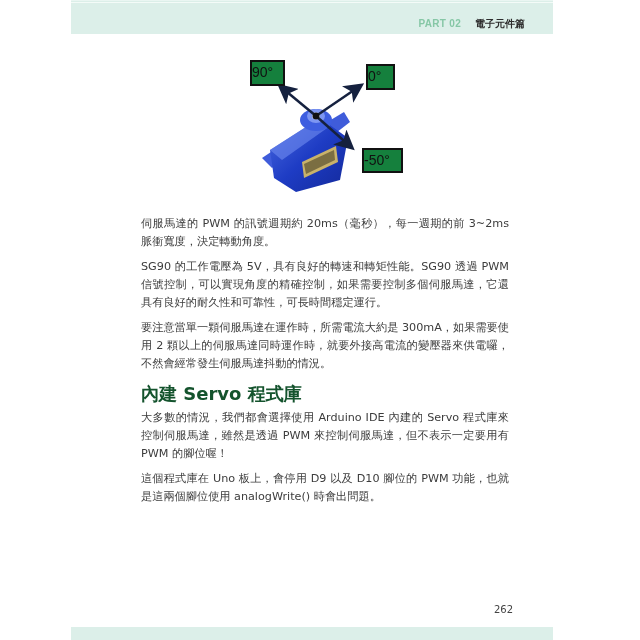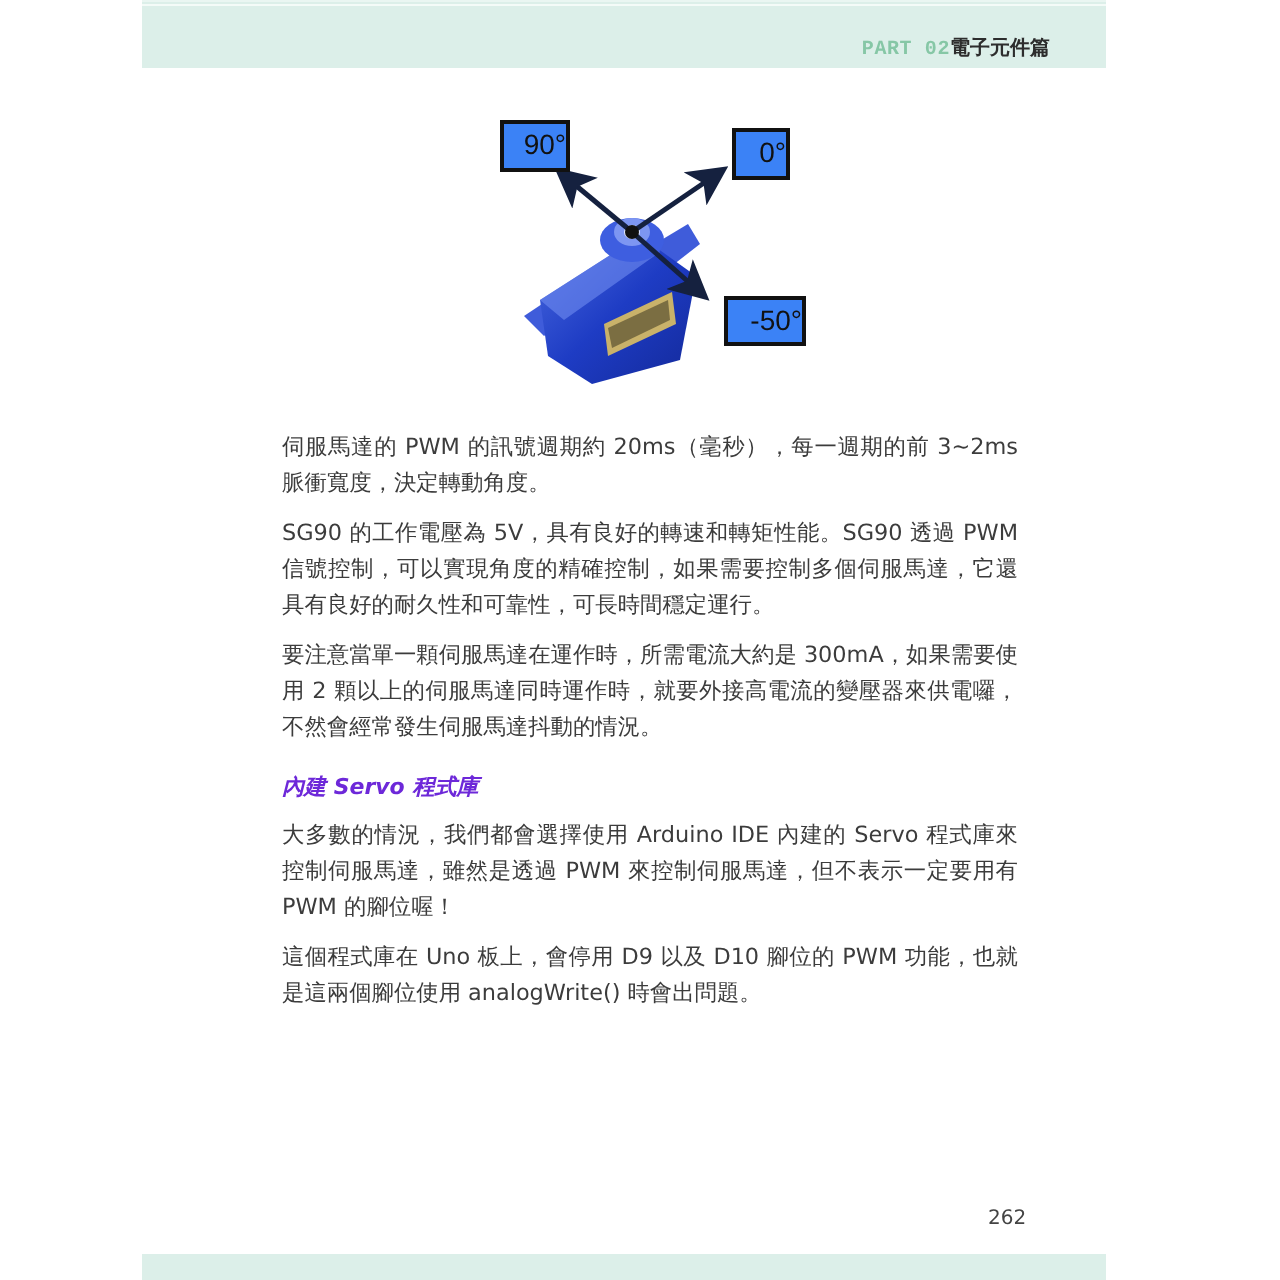--- a/index.html
+++ b/index.html
@@ -2,32 +2,32 @@
 <html><head>
 <meta charset="utf-8">
 <style>
   html, body { margin:0; padding:0; }
   body { width:640px; height:640px; background:#ffffff; position:relative; overflow:hidden;
          font-family:"DejaVu Sans","Liberation Sans",sans-serif; color:#3a3a3a; }
   .header-bar { position:absolute; left:71px; top:0; width:482px; height:33px; background:#dcefe9;
                 border-top:1px solid #eaf6f2; }
   .header-bar::before { content:""; position:absolute; left:0; right:0; top:1px; height:1px; background:#f4fbf8; }
   .header-text { position:absolute; right:28px; top:16px; font-size:10px; font-weight:bold; white-space:nowrap; }
-  .part-label { color:#86c7a6; letter-spacing:0.3px; margin-right:0; font-family:Liberation Mono, monospace; }
+  .part-label { color:#86c7a6; letter-spacing:0.3px; margin-right:14px; font-family:Liberation Sans, sans-serif; }
   .part-title { color:#2d2d2d; }
   .footer-bar { position:absolute; left:71px; top:627px; width:482px; height:13px; background:#dcefe9; }
   .page-number { position:absolute; left:494px; top:604px; font-size:10px; color:#444; }
 
   .figure { position:absolute; left:240px; top:50px; width:180px; height:150px; }
-  .angle-box { position:absolute; border:2px solid #111; background:#3b82f6; color:#111;
-               font-family:"Liberation Sans",sans-serif; font-size:14px; line-height:20px; text-align:right; }
+  .angle-box { position:absolute; border:2px solid #111; background:#15803d; color:#111;
+               font-family:"Liberation Sans",sans-serif; font-size:14px; line-height:20px; text-align:left; }
 
   .content { position:absolute; left:141px; top:215px; width:368px; font-size:11.2px; line-height:18px; color:#3c3c3c; }
   .content p { margin:0 0 7px 0; text-align:justify; }
-  .section-heading { color:#6d28d9; font-size:11px; font-weight:bold; margin:12px 0 6px 0; line-height:18px;font-style:italic; }
+  .section-heading { color:#14532d; font-size:18px; font-weight:bold; margin:12px 0 6px 0; line-height:18px; }
 </style>
 </head>
 <body>
 
 <div class="header-bar">
   <div class="header-text">
     <span class="part-label">PART 02</span><span class="part-title">電子元件篇</span>
   </div>
 </div>
 

